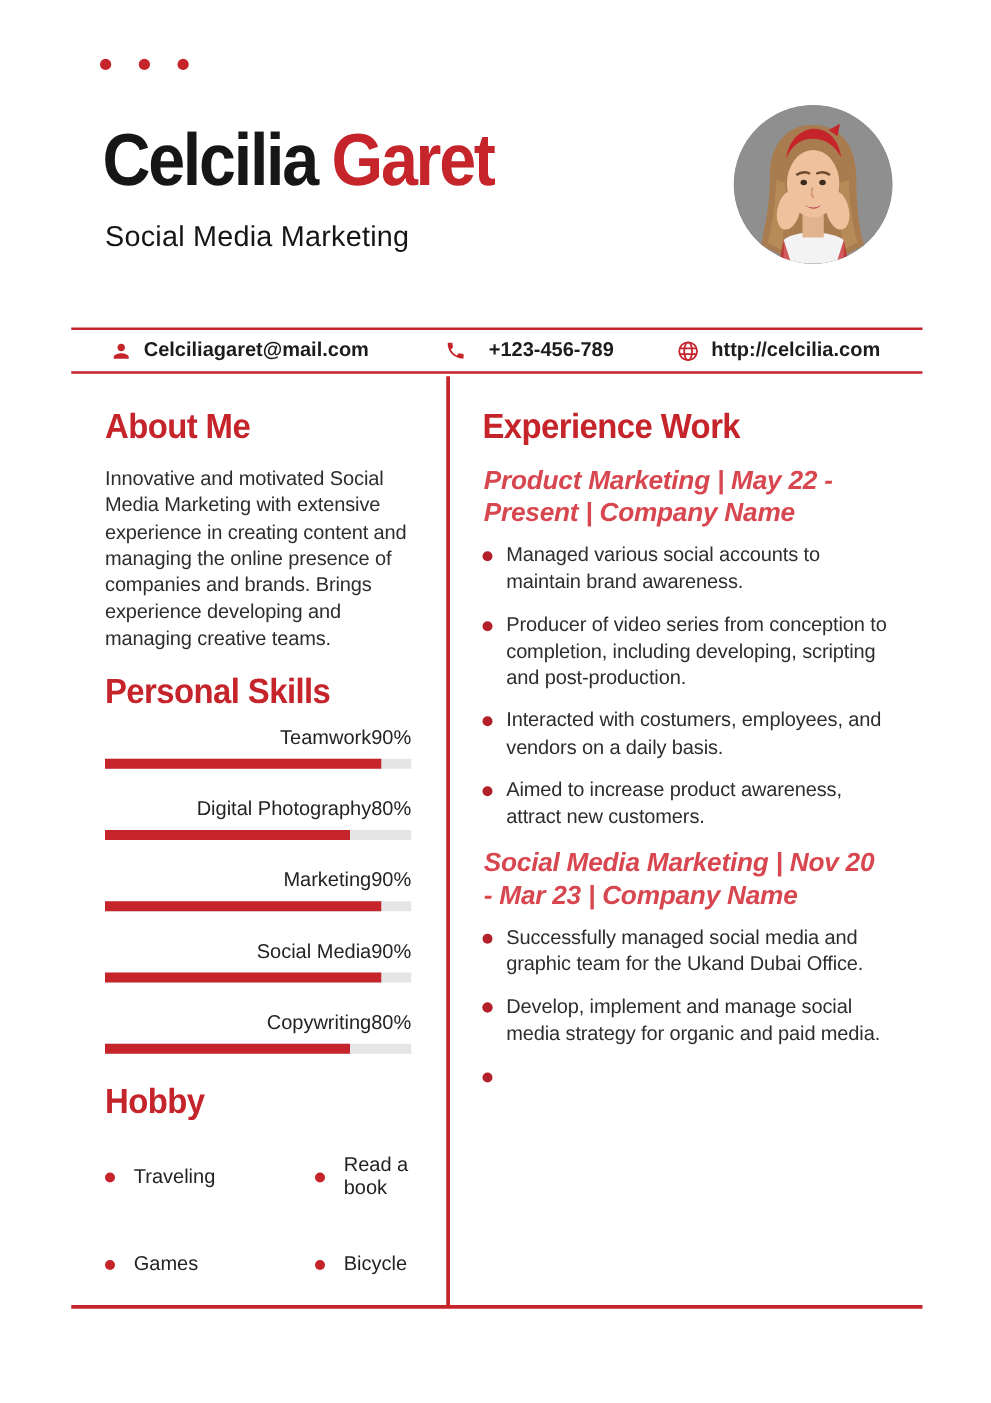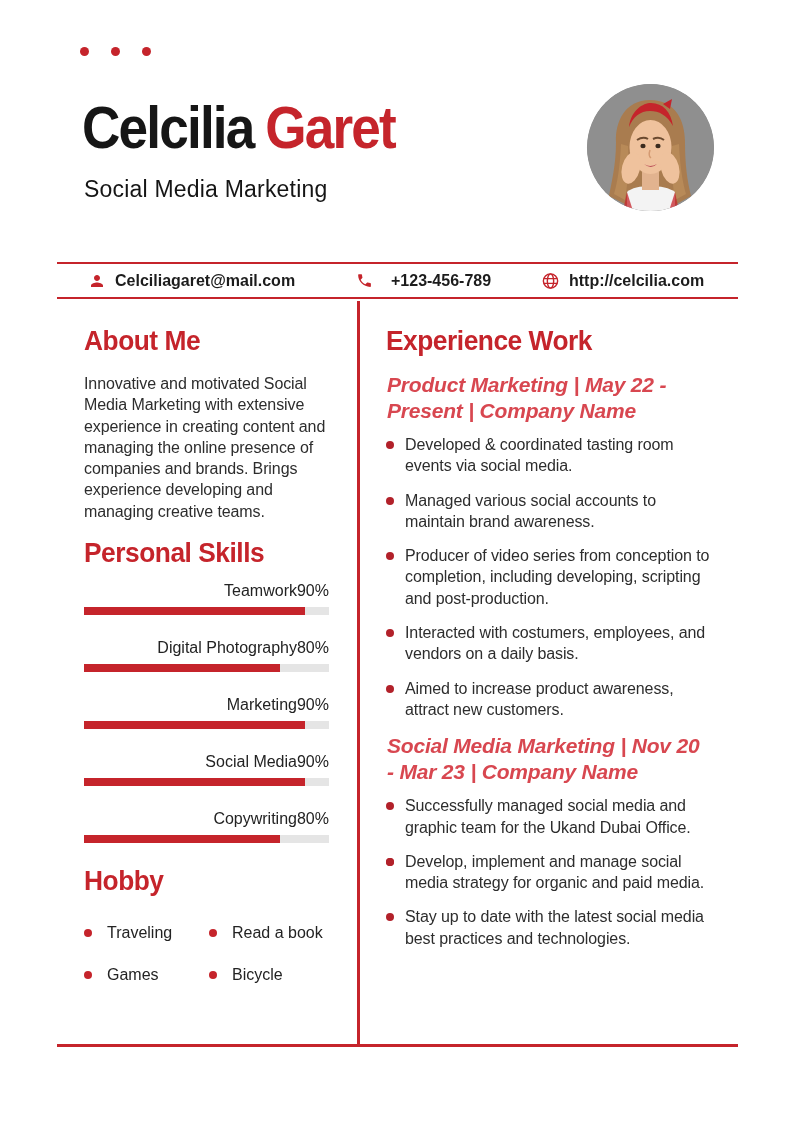--- a/index.html
+++ b/index.html
@@ -43,21 +43,21 @@
   h2.section{font-size:28px;font-weight:800;color:var(--red);letter-spacing:-.5px;
     margin:0;line-height:30px;height:30px;white-space:nowrap;transform:scaleX(.94);transform-origin:left top;}
   .about-text{margin-top:17px;font-size:16px;line-height:21.3px;color:var(--ink);letter-spacing:-.1px;}
   .skills-title{margin-top:22px;}
   .skills-list{margin-top:13px;}
   .skill{margin-bottom:23px;}
   .skill-head{display:flex;justify-content:flex-end;align-items:center;height:20px;font-size:16px;color:#232323;}
   .skill-track{margin-top:6px;height:8px;background:var(--track);width:100%;}
   .skill-fill{height:100%;background:var(--red);}
   .hobby-title{margin-top:4px;}
-  .hobby-grid{margin-top:28px;display:grid;grid-template-columns:125px 1fr;row-gap:24px;}
+  .hobby-grid{margin-top:28px;display:grid;grid-template-columns:125px 1fr;row-gap:24px;gap:43px;}
   .hobby-item{display:flex;align-items:center;gap:15px;font-size:16px;color:#232323;}
   .hobby-dot{width:8px;height:8px;border-radius:50%;background:var(--red);flex:none;}
   
   .job-heading{margin:16px 0 0 1px;font-style:italic;font-weight:700;font-size:21px;
     line-height:26px;color:var(--title-red);width:320px;letter-spacing:-.2px;}
   .job:nth-child(n+2) .job-heading{margin-top:8px;}
   ul.bullets{margin:10px 0 0 0;padding:0;list-style:none;}
   ul.bullets li{position:relative;padding-left:19px;font-size:16px;line-height:21.3px;
     color:var(--ink);margin-bottom:13px;letter-spacing:-.1px;}
   .b-dot{position:absolute;left:0;top:7px;width:8px;height:8px;border-radius:50%;background:var(--dot-red);}
@@ -209,24 +209,20 @@
 </div>
 
 <div class="abs right-col">
   <h2 class="section">Experience Work</h2>
   <div id="jobs">
       <div class="job">
     <div class="job-heading">Product Marketing | May 22 -Present | Company Name</div>
     <ul class="bullets">
           <li>
     <span class="b-dot"></span>
-    <span>Developed &amp; coordinated tasting room events via social media.</span>
-  </li>
-          <li>
-    <span class="b-dot"></span>
     <span>Managed various social accounts to maintain brand awareness.</span>
   </li>
           <li>
     <span class="b-dot"></span>
     <span>Producer of video series from conception to completion, including developing, scripting and post-production.</span>
   </li>
           <li>
     <span class="b-dot"></span>
     <span>Interacted with costumers, employees, and vendors on a daily basis.</span>
   </li>
@@ -245,18 +241,17 @@
   </li>
           <li>
     <span class="b-dot"></span>
   </li>
           <li>
     <span class="b-dot"></span>
     <span>Develop, implement and manage social media strategy for organic and paid media.</span>
   </li>
           <li>
     <span class="b-dot"></span>
-    <span>Stay up to date with the latest social media best practices and technologies.</span>
   </li>
         </ul>
   </div>
     </div>
 </div>
 
 </body></html>

